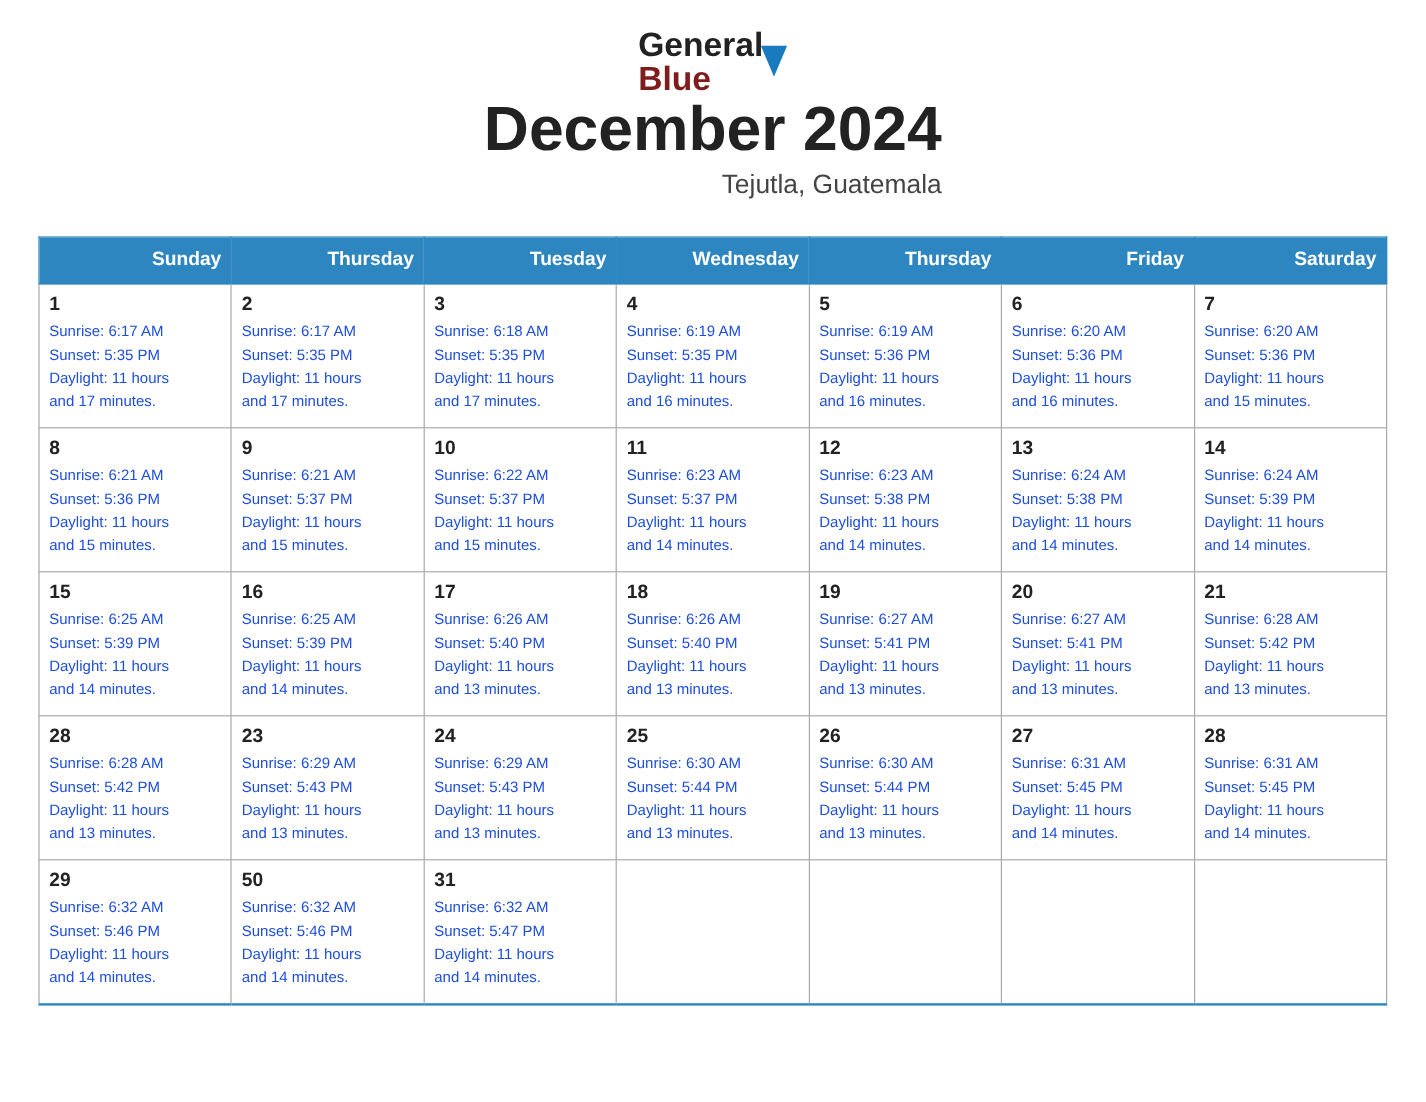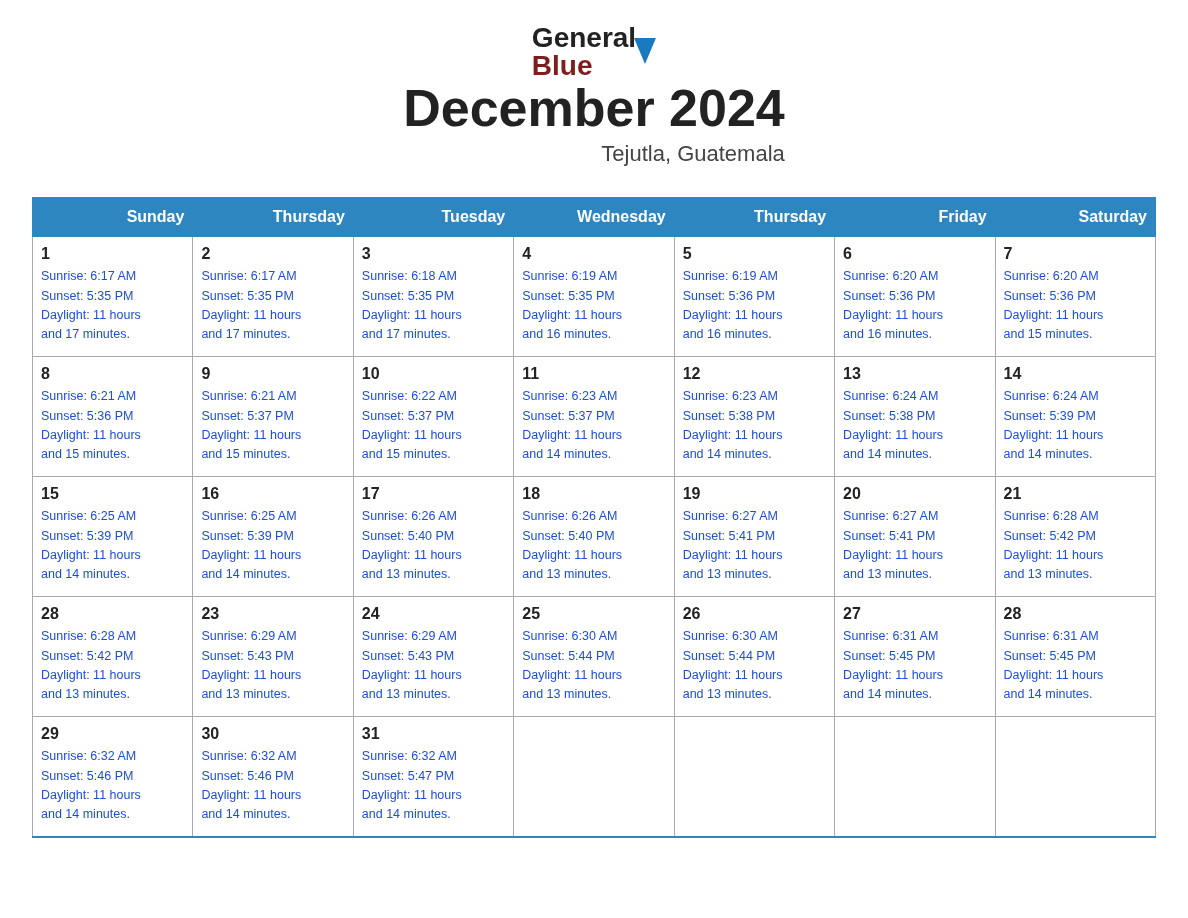--- a/index.html
+++ b/index.html
@@ -261,21 +261,21 @@
           <span class="day-num">28</span>
           <div class="day-info">Sunrise: 6:31 AM<br>Sunset: 5:45 PM<br>Daylight: 11 hours<br>and 14 minutes.</div>
         </td>
       </tr>
       <tr>
         <td>
           <span class="day-num">29</span>
           <div class="day-info">Sunrise: 6:32 AM<br>Sunset: 5:46 PM<br>Daylight: 11 hours<br>and 14 minutes.</div>
         </td>
         <td>
-          <span class="day-num">30</span>
+          <span class="day-num">50</span>
           <div class="day-info">Sunrise: 6:32 AM<br>Sunset: 5:46 PM<br>Daylight: 11 hours<br>and 14 minutes.</div>
         </td>
         <td>
           <span class="day-num">31</span>
           <div class="day-info">Sunrise: 6:32 AM<br>Sunset: 5:47 PM<br>Daylight: 11 hours<br>and 14 minutes.</div>
         </td>
         <td></td>
         <td></td>
         <td></td>
         <td></td>

